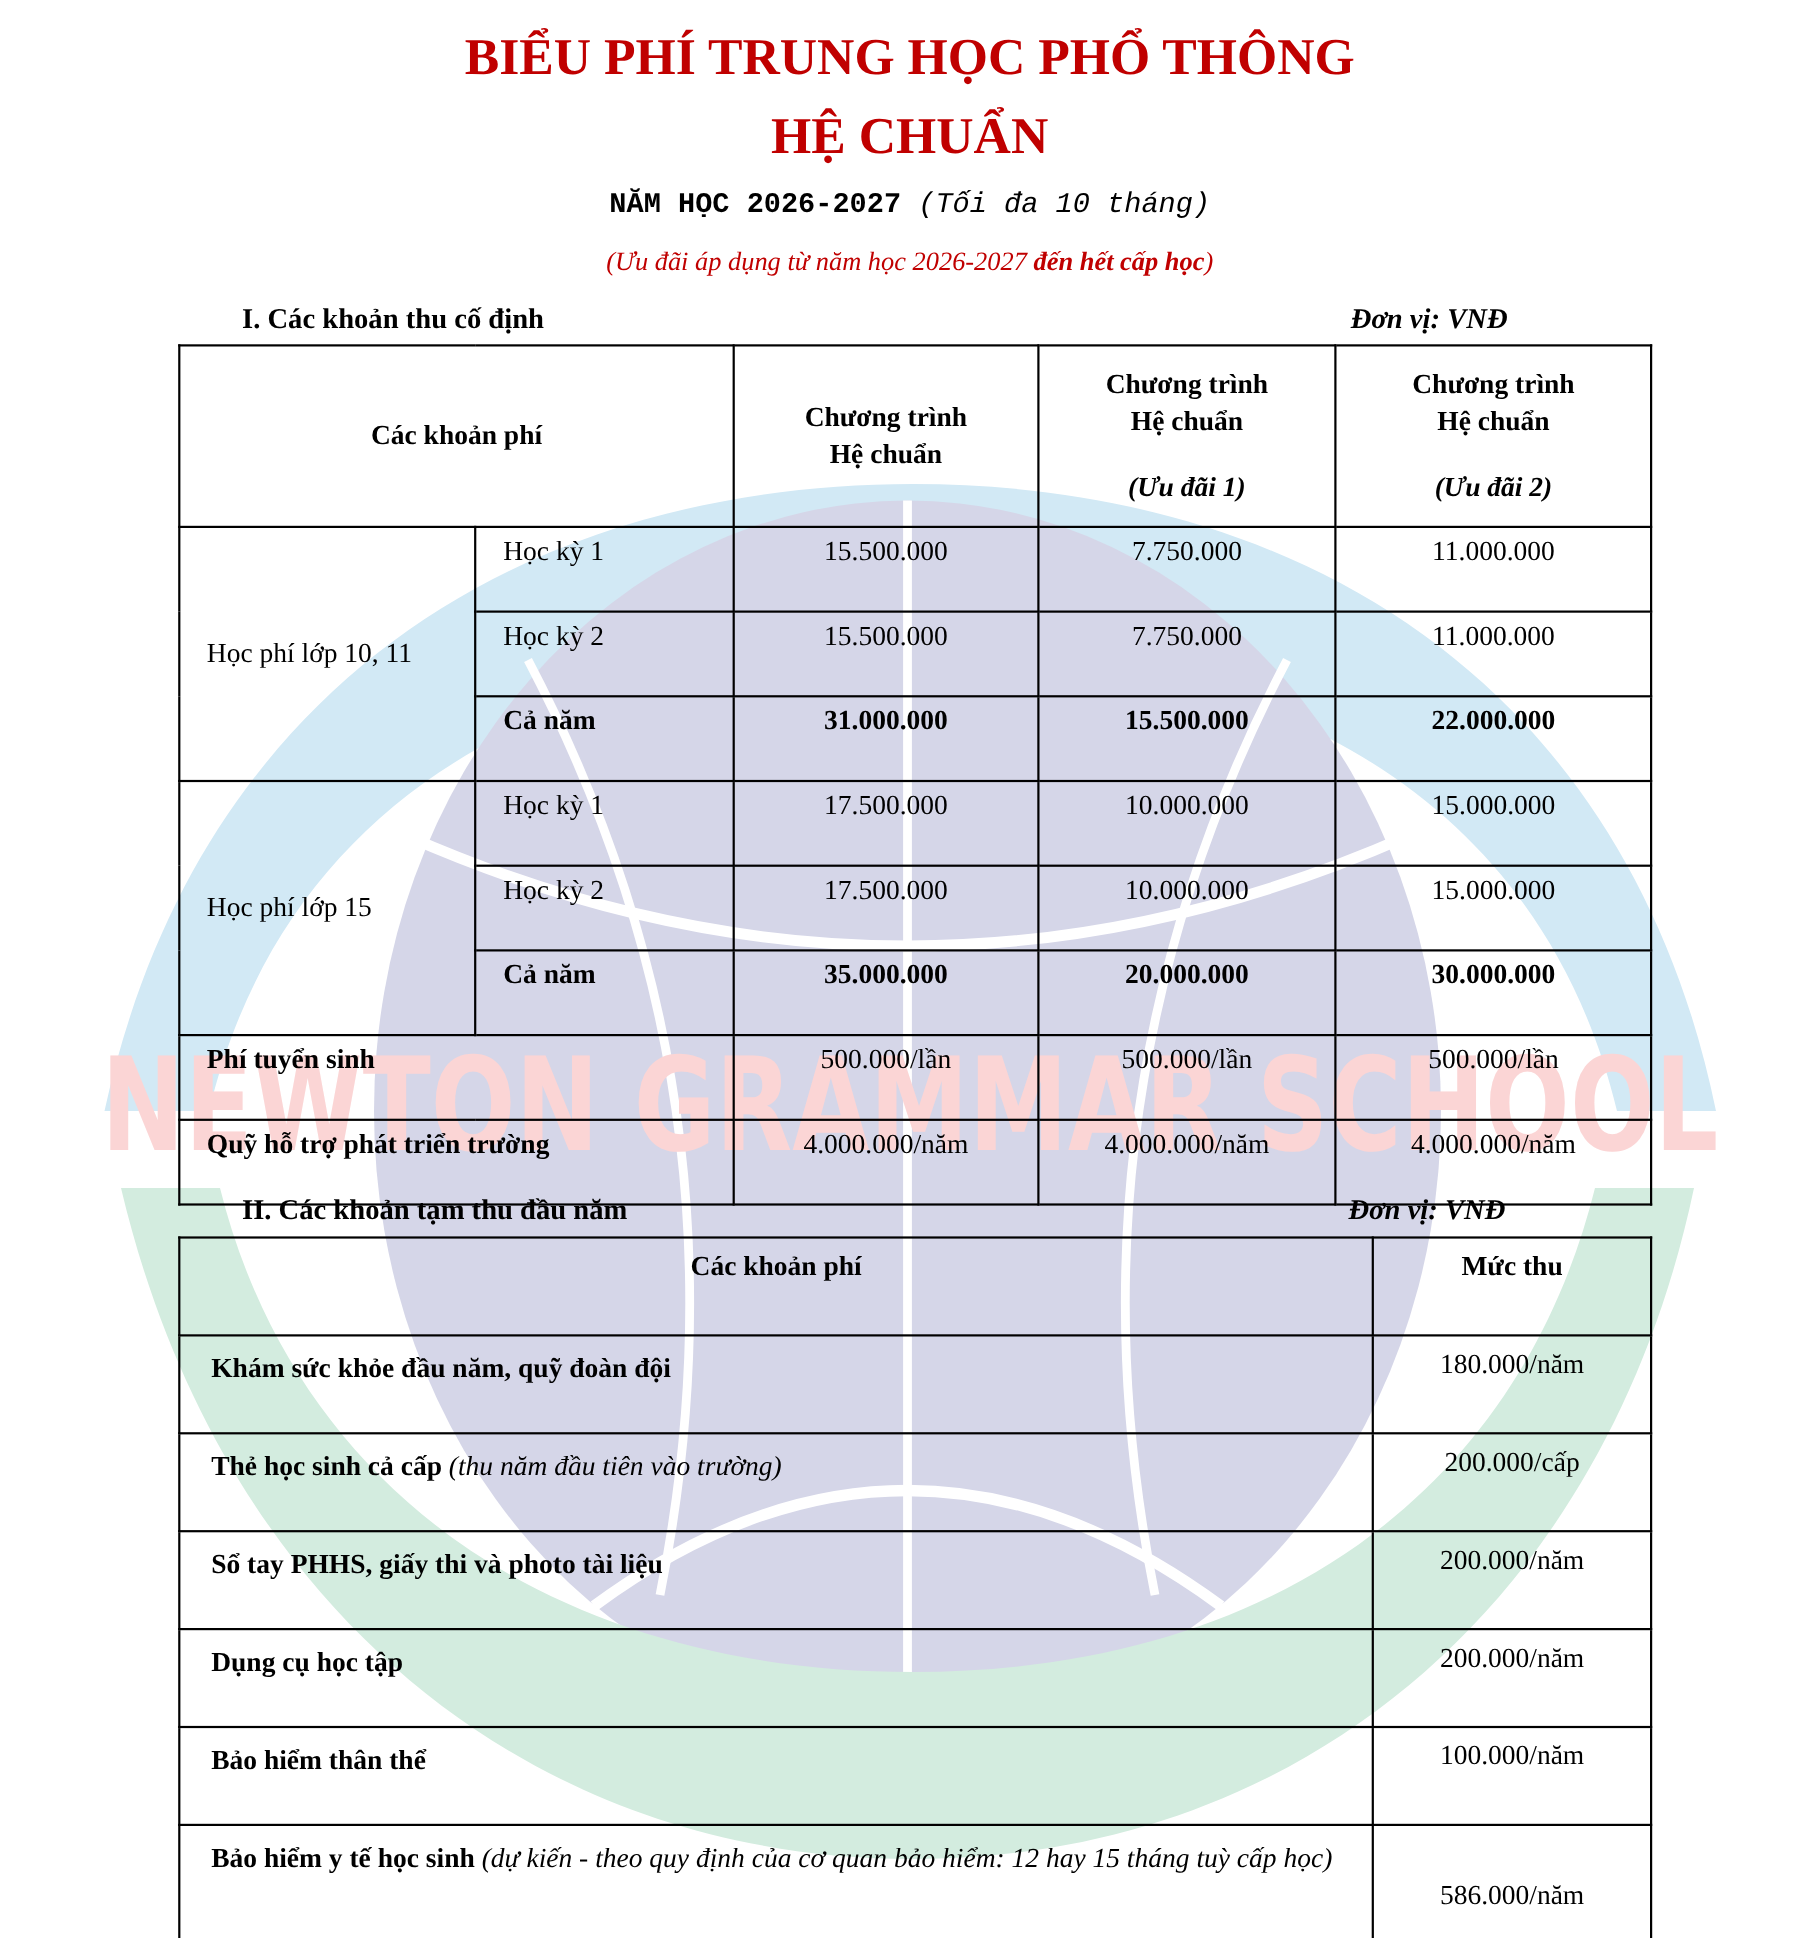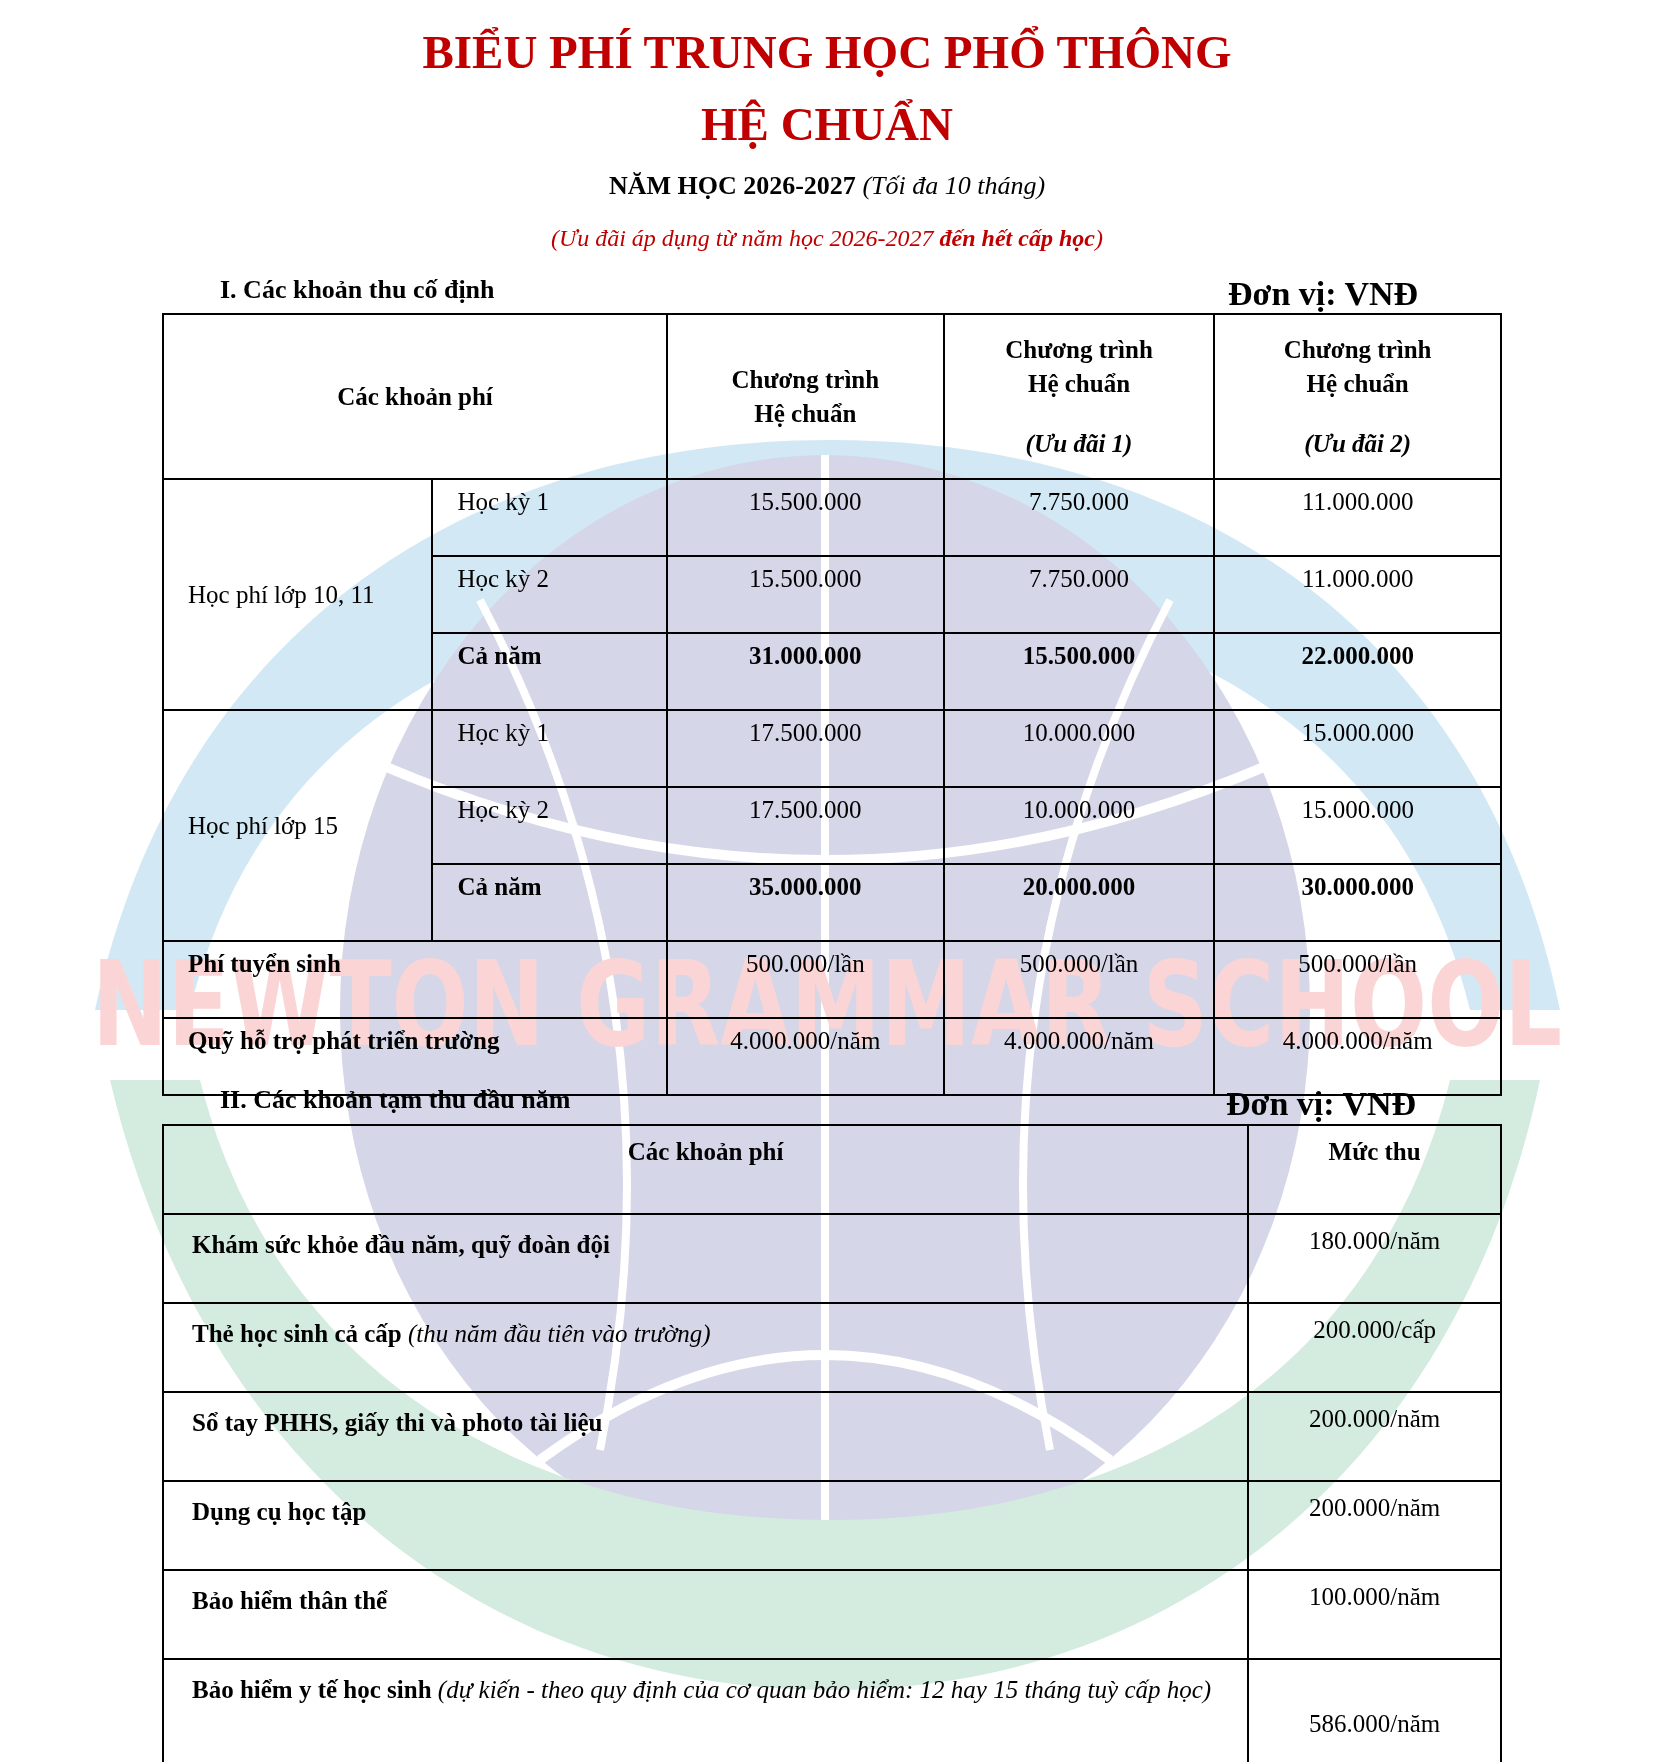--- a/index.html
+++ b/index.html
@@ -3,25 +3,25 @@
 <meta charset="utf-8">
 <style>
   html, body { margin:0; padding:0; }
   body { width:1654px; height:1762px; position:relative; background:#ffffff; overflow:hidden;
          font-family:"Liberation Serif","DejaVu Serif",serif; color:#000; }
   .wm { position:absolute; left:0; top:0; width:1654px; height:1762px; z-index:0; }
   .content { position:absolute; left:0; top:17px; width:1654px; height:1762px; z-index:1; }
   .title { position:absolute; left:0; width:1654px; text-align:center; color:#c00000; font-weight:bold; font-size:47px; }
   .t1 { top:8px; }
   .t2 { top:80px; }
-  .sub { position:absolute; left:0; width:1654px; text-align:center; font-size:26px; top:154px; }
+  .sub { position:absolute; left:0; width:1654px; text-align:center; font-size:26px; top:154px;font-family:Liberation Mono, monospace; }
   .sub b { font-weight:bold; }
   .note { position:absolute; left:0; width:1654px; text-align:center; font-size:24px; top:208px; color:#c00000; font-style:italic; }
   .sec { position:absolute; font-weight:bold; font-size:26px; }
-  .unit { position:absolute; font-weight:bold; font-size:34px; }
+  .unit { position:absolute; font-weight:bold; font-style:italic; font-size:26px; }
   table { position:absolute; border-collapse:collapse; background:transparent; }
   td, th { border:2.5px solid #000; font-size:25px; padding:0; }
   #t1 { left:162px; top:296px; width:1340px; }
   #t1 th { font-weight:bold; text-align:center; vertical-align:middle; height:163px; line-height:34px; }
   #t1 td { height:67px; vertical-align:top; padding-top:8px; }
   #t1 td.num { text-align:center; }
   #t1 td.grp { font-weight:normal; vertical-align:middle; padding:0 14px 0 24px; }
   #t1 td.sem { padding-left:24px; }
   #t1 td.b { font-weight:bold; }
   #t1 td.lbl { font-weight:bold; padding-left:24px; }

